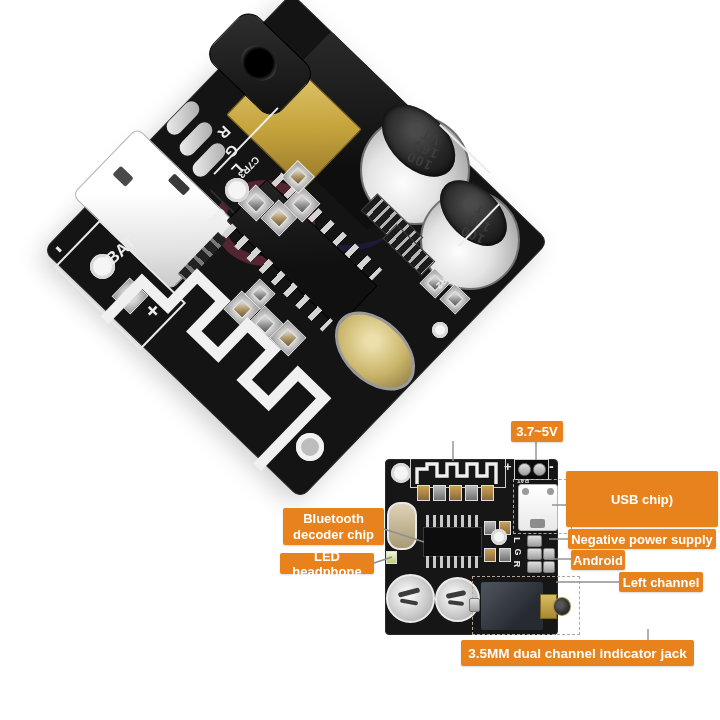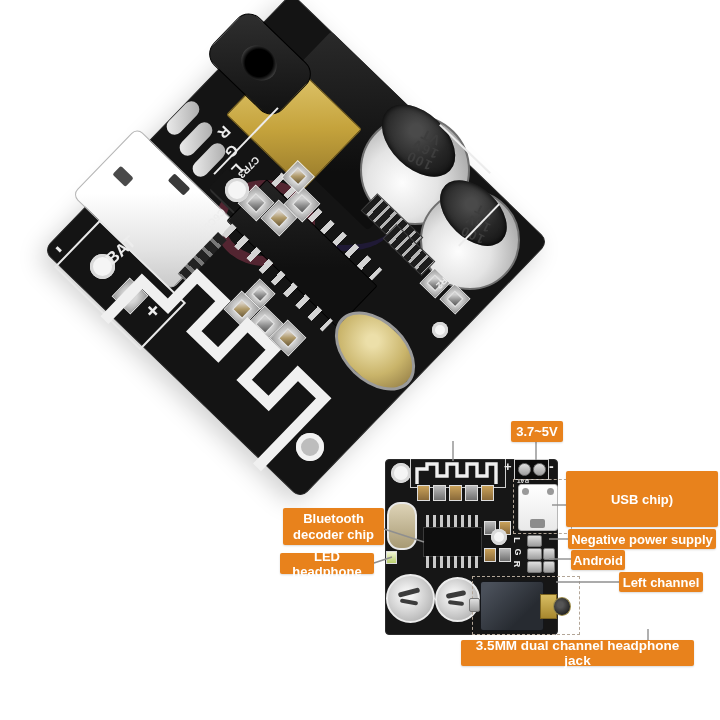--- a/index.html
+++ b/index.html
@@ -254,16 +254,16 @@
     <span>Left channel</span>
   </div>
   <div class="lbl abs" style="left:283px;top:508px;width:101px;height:37px;flex-direction:column;line-height:16px;">
     <span class="ln">Bluetooth</span>
     <span class="ln">decoder chip</span>
   </div>
   <div class="lbl abs" style="left:280px;top:553px;width:94px;height:21px;">
     <span>LED headphone</span>
   </div>
   <div class="lbl abs" style="left:461px;top:640px;width:233px;height:26px;font-size:13.5px;">
-    <span>3.5MM dual channel headphone jack</span>
+    <span>3.5MM dual channel indicator jack</span>
   </div>
 
 </div>
 
 </body></html>

